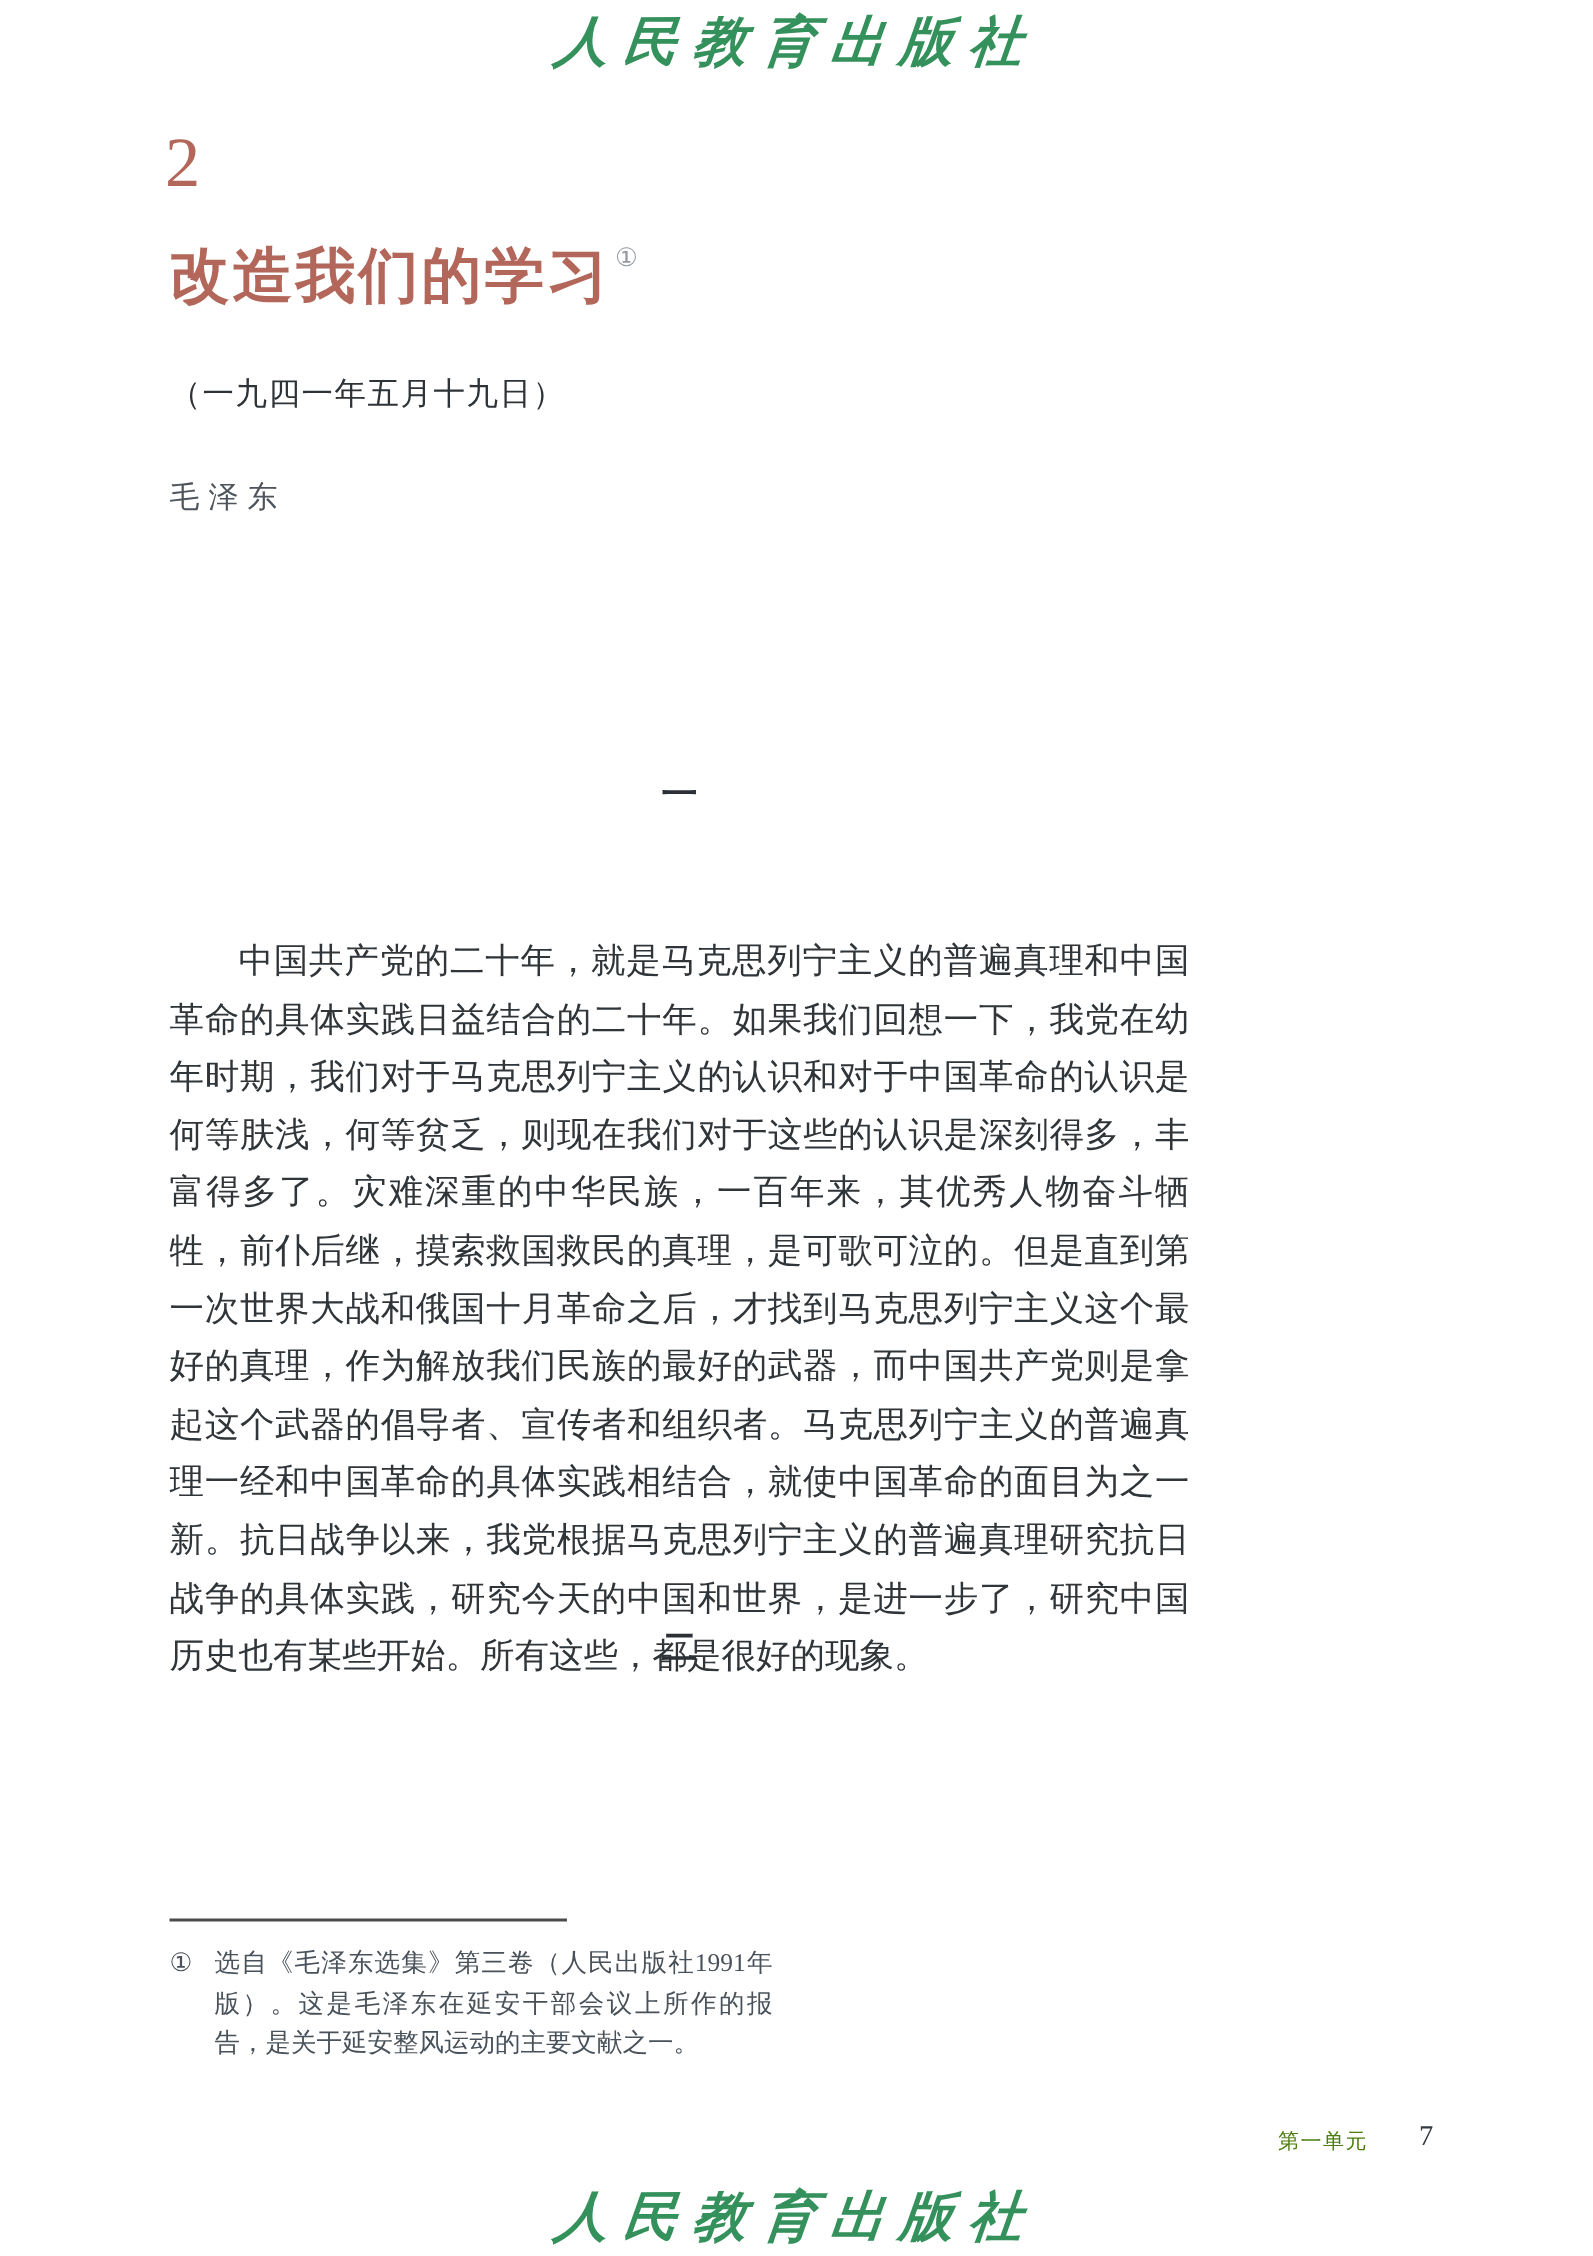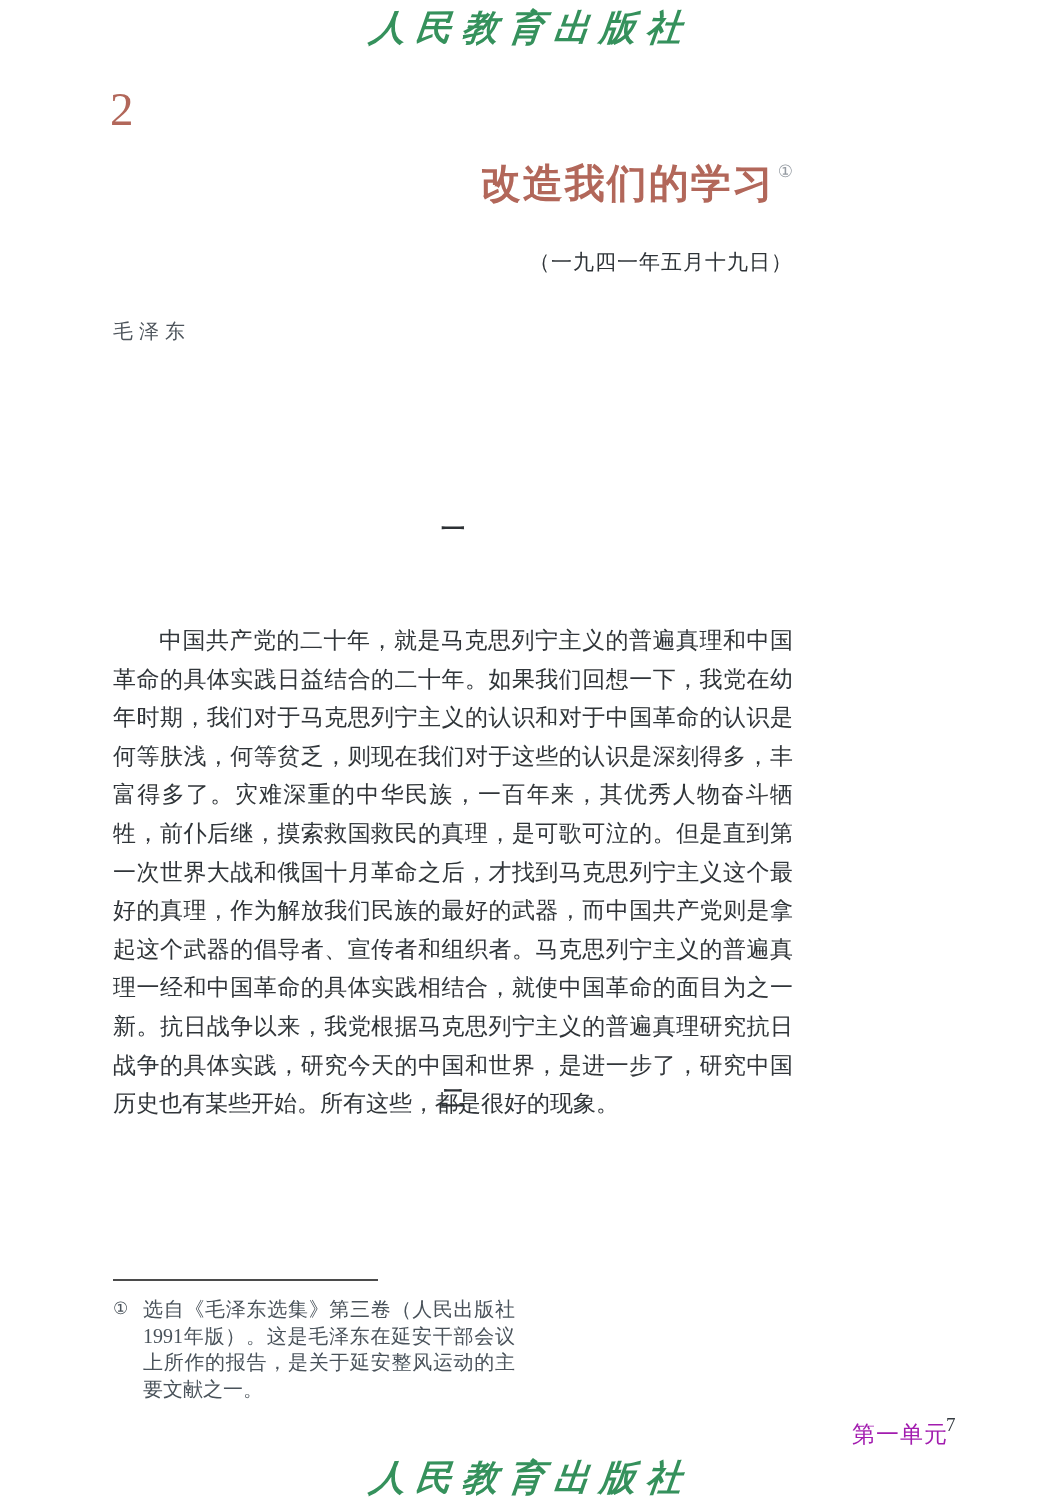--- a/index.html
+++ b/index.html
@@ -30,38 +30,38 @@
     position: absolute;
     left: 110px;
     top: 84px;
     font-size: 47px;
     color: #b2675a;
     line-height: 1.1;
   }
   .col { position: absolute; left: 113px; width: 680px; }
   .lesson-title {
     top: 160px;
-    text-align: right;
+    text-align: left;
     font-size: 40px;
     font-weight: bold;
     color: #b2675a;
     letter-spacing: 2px;
     line-height: 1.2;
   }
   .title-ref {
     font-size: 17px;
     font-weight: normal;
     color: #959ba2;
     vertical-align: 20px;
     letter-spacing: 0;
     margin-left: 3px;
   }
   .date-line {
     top: 248px;
-    text-align: right;
+    text-align: left;
     font-size: 21px;
     color: #2e3337;
     letter-spacing: 1px;
   }
   .author {
     top: 318px;
     font-size: 20px;
     color: #4d545b;
     letter-spacing: 6px;
   }
@@ -101,30 +101,30 @@
     color: #49525a;
   }
   .footnote-marker {
     width: 30px;
     flex: 0 0 30px;
     font-size: 17px;
     line-height: 26.5px;
   }
   .footnote-text {
     width: 372px;
-    font-size: 20px;
+    font-size: 17px;
     line-height: 26.5px;
     text-align: justify;
   }
   .footer-unit {
     position: absolute;
     left: 852px;
     top: 1419px;
-    font-size: 23px;
-    color: #a21caf;
+    font-size: 14px;
+    color: #4d7c0f;
     letter-spacing: 1px;
   }
   .footer-page {
     position: absolute;
     left: 946px;
     top: 1414px;
     font-size: 19px;
     color: #343a40;
   }
 </style>

